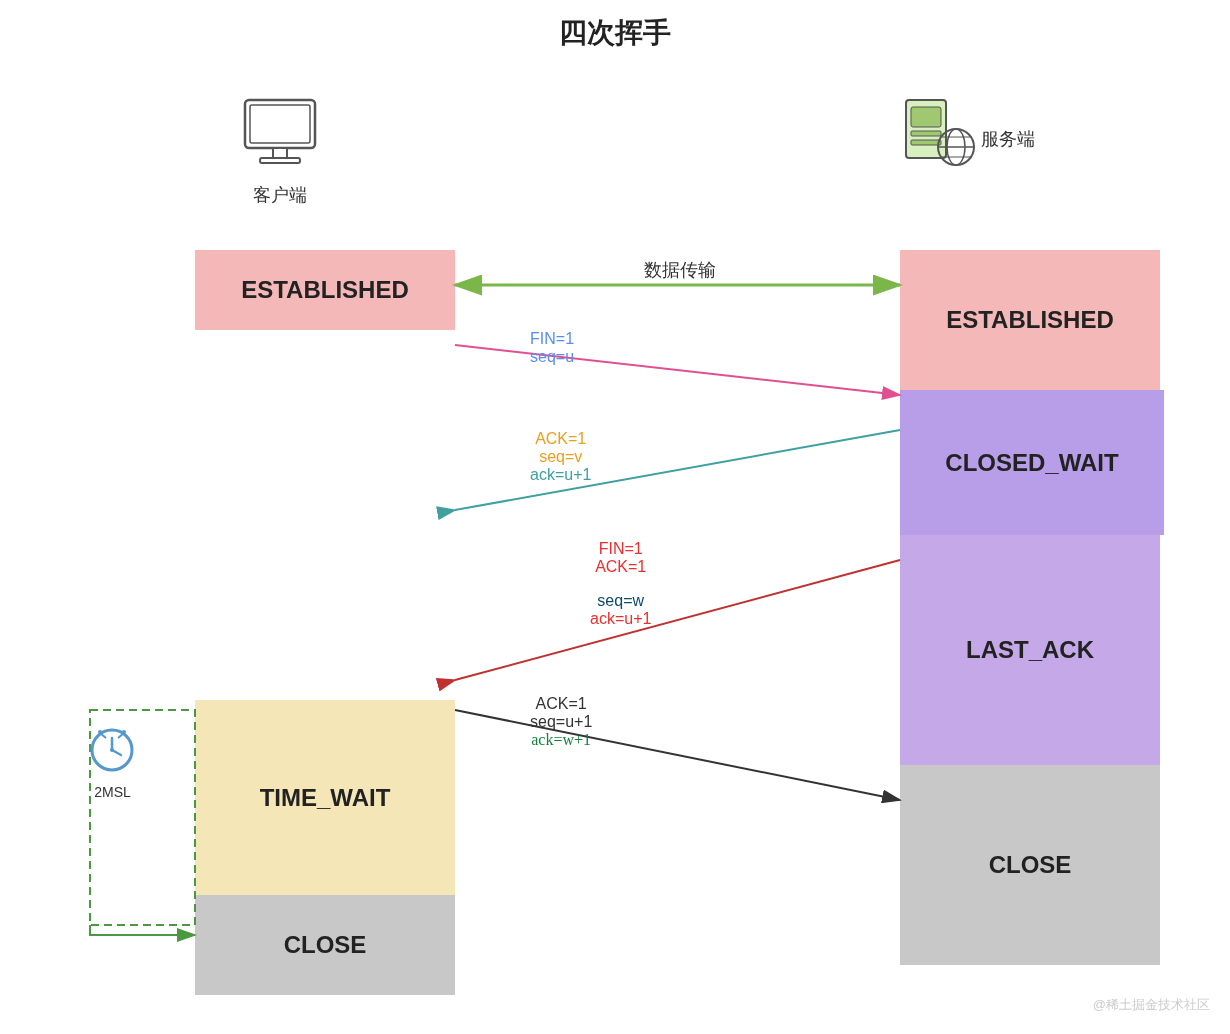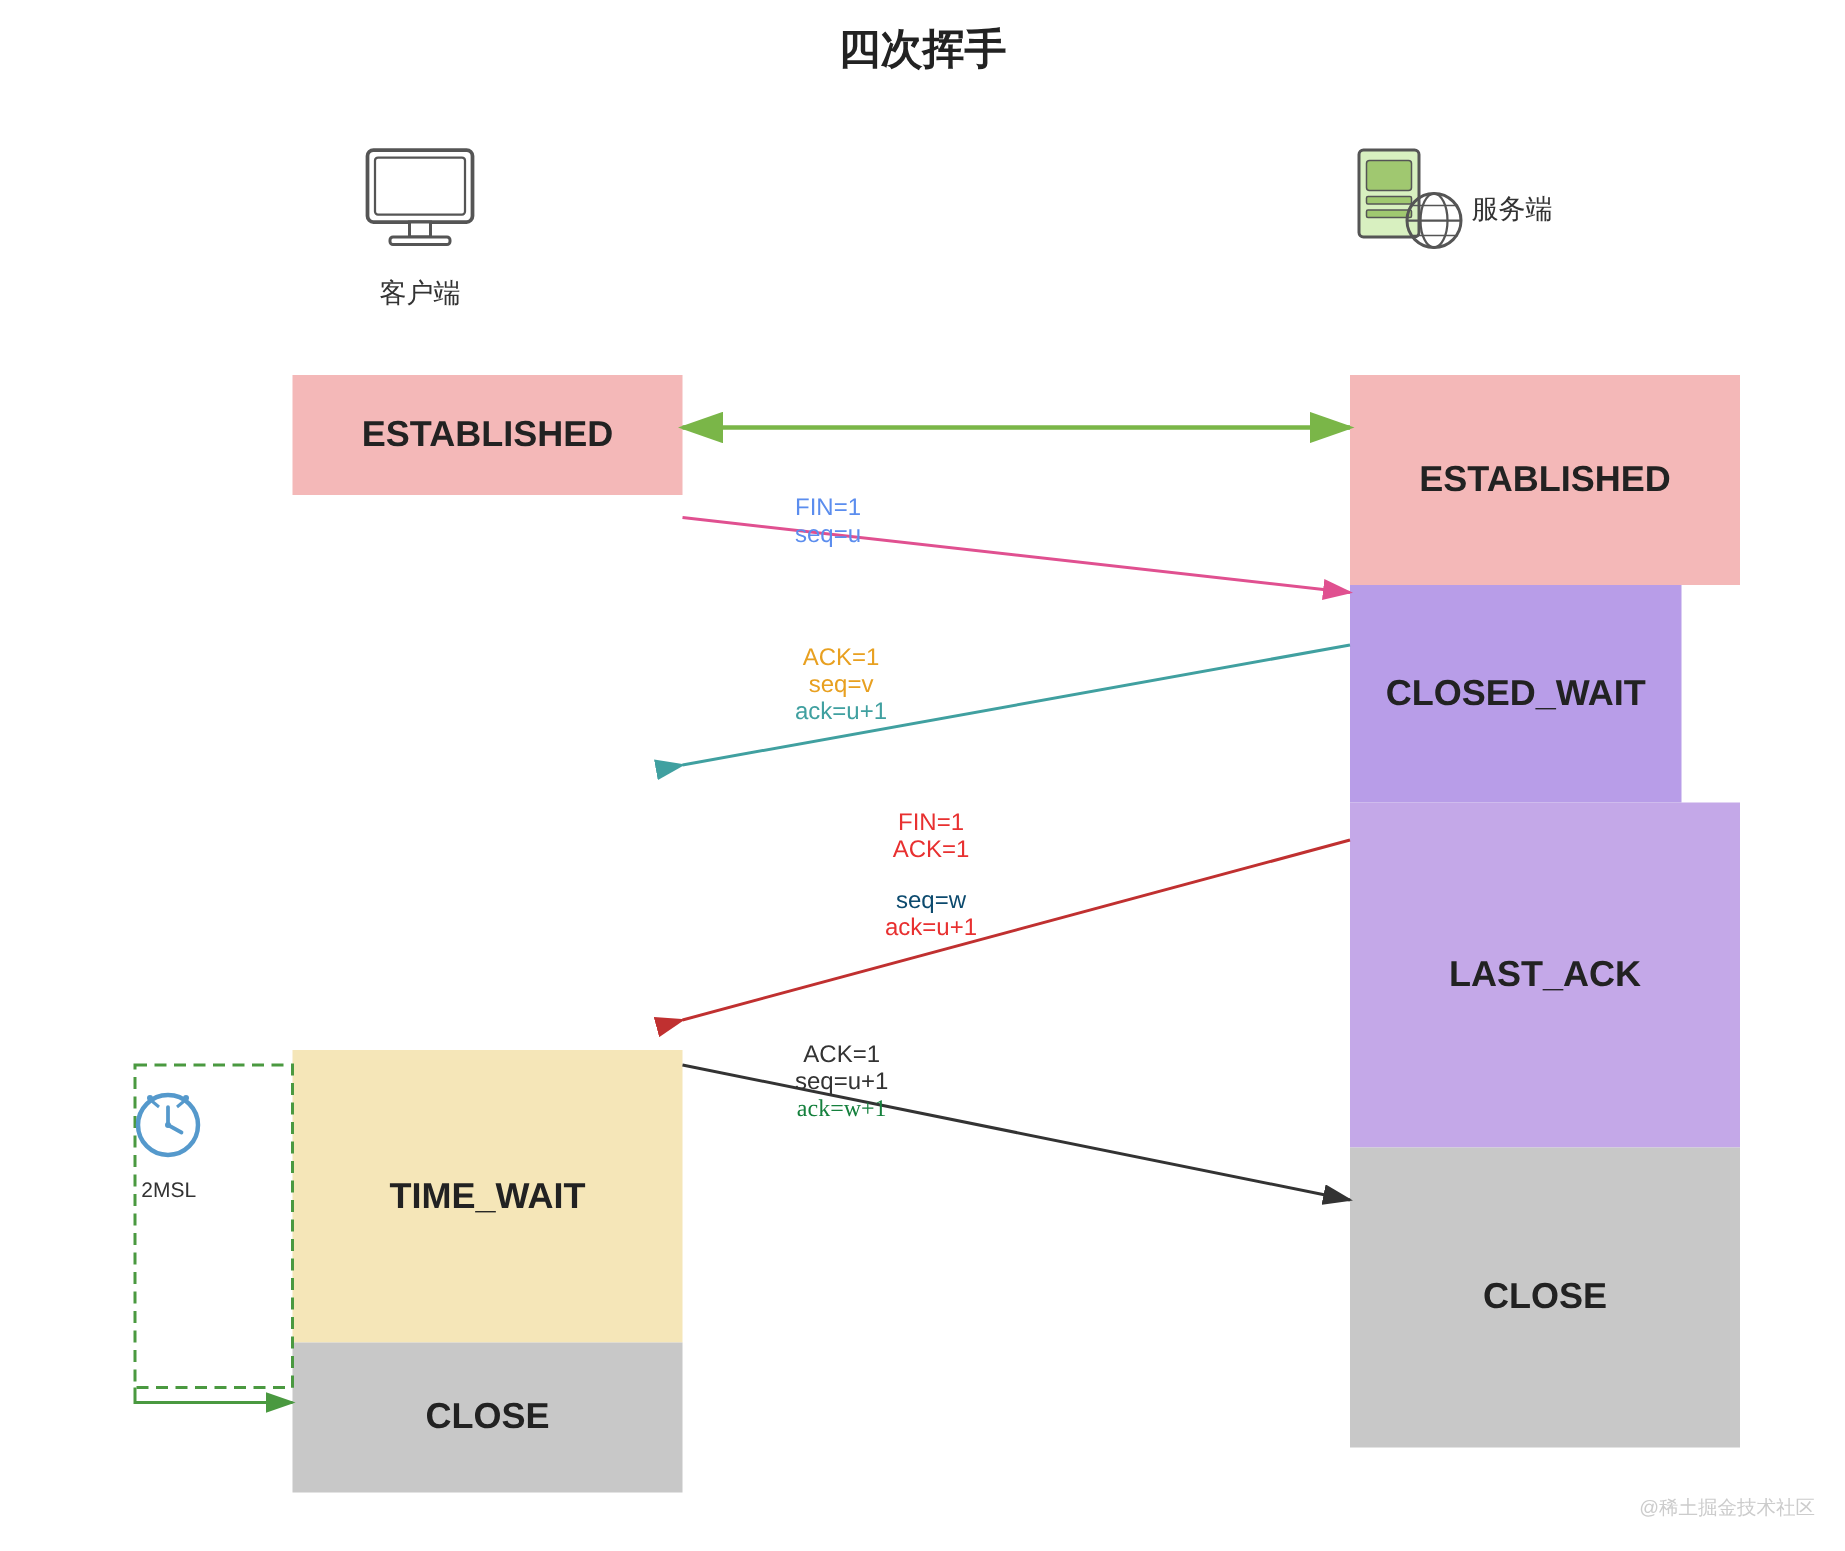--- a/index.html
+++ b/index.html
@@ -85,21 +85,21 @@
     }
 
     
     .established-server {
       left: 900px; top: 250px;
       width: 260px; height: 140px;
       background: #f4b8b8;
     }
     .closed-wait {
       left: 900px; top: 390px;
-      width: 221px; height: 145px;
+      width: 264px; height: 145px;
       background: #b89de8;
       color: #222;
     }
     .last-ack {
       left: 900px; top: 535px;
       width: 260px; height: 230px;
       background: #c4a8e8;
       color: #222;
     }
     .close-server {
@@ -271,20 +271,21 @@
     <line x1="900" y1="560" x2="455" y2="680" stroke="#c03030" stroke-width="2" marker-end="url(#arrow-red)"></line>
 
     <line x1="455" y1="710" x2="900" y2="800" stroke="#333" stroke-width="2" marker-end="url(#arrow-black)"></line>
 
     <rect x="90" y="710" width="105" height="215" fill="none" stroke="#4a9940" stroke-width="2" stroke-dasharray="8,5"></rect>
 
     <line x1="195" y1="920" x2="195" y2="925" stroke="#4a9940" stroke-width="2"></line>
     <polyline points="90,925 90,935 195,935" fill="none" stroke="#4a9940" stroke-width="2" marker-end="url(#arrow-dashed-green)"></polyline>
   </svg>
 
+  <div class="arrow-label data-transfer-label">数据传输</div>
 
   <div class="arrow-label fin1-label">
     <div style="color:#5b8dee;">FIN=1</div>
     <div style="color:#5b8dee;">seq=u</div>
   </div>
 
   <div class="arrow-label ack1-label">
     <div style="color:#e8a020;">ACK=1</div>
     <div style="color:#e8a020;">seq=v</div>
     <div style="color:#40a0a0;">ack=u+1</div>

